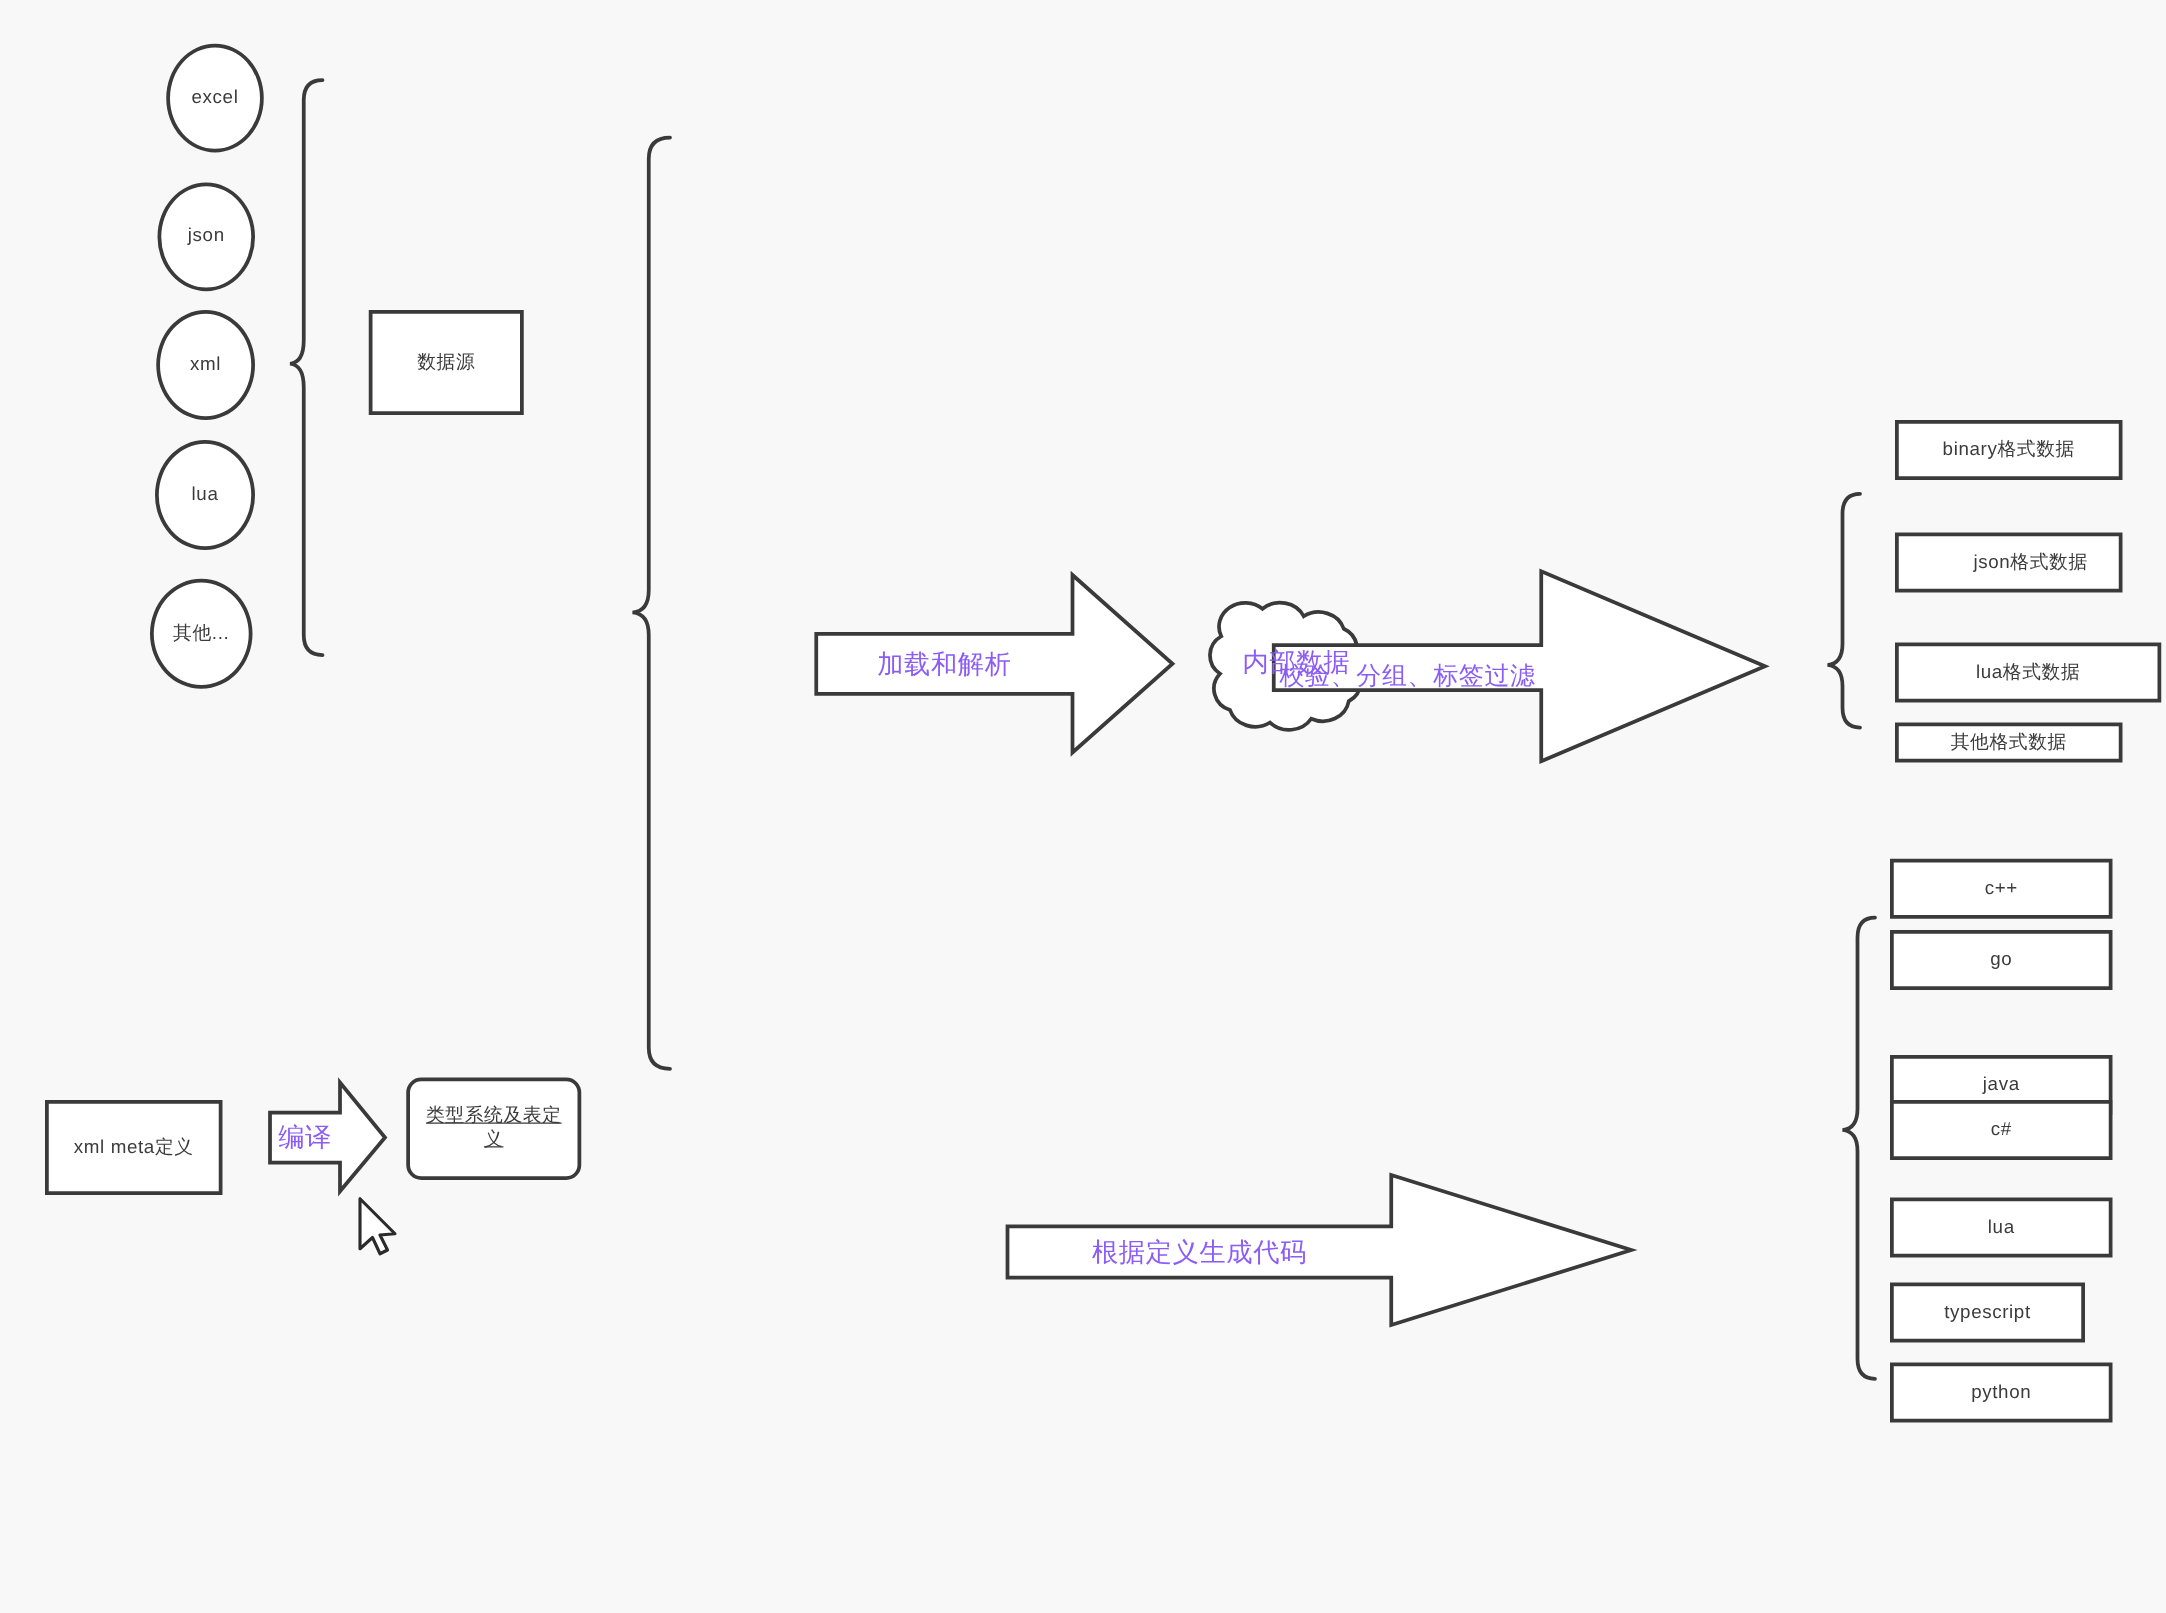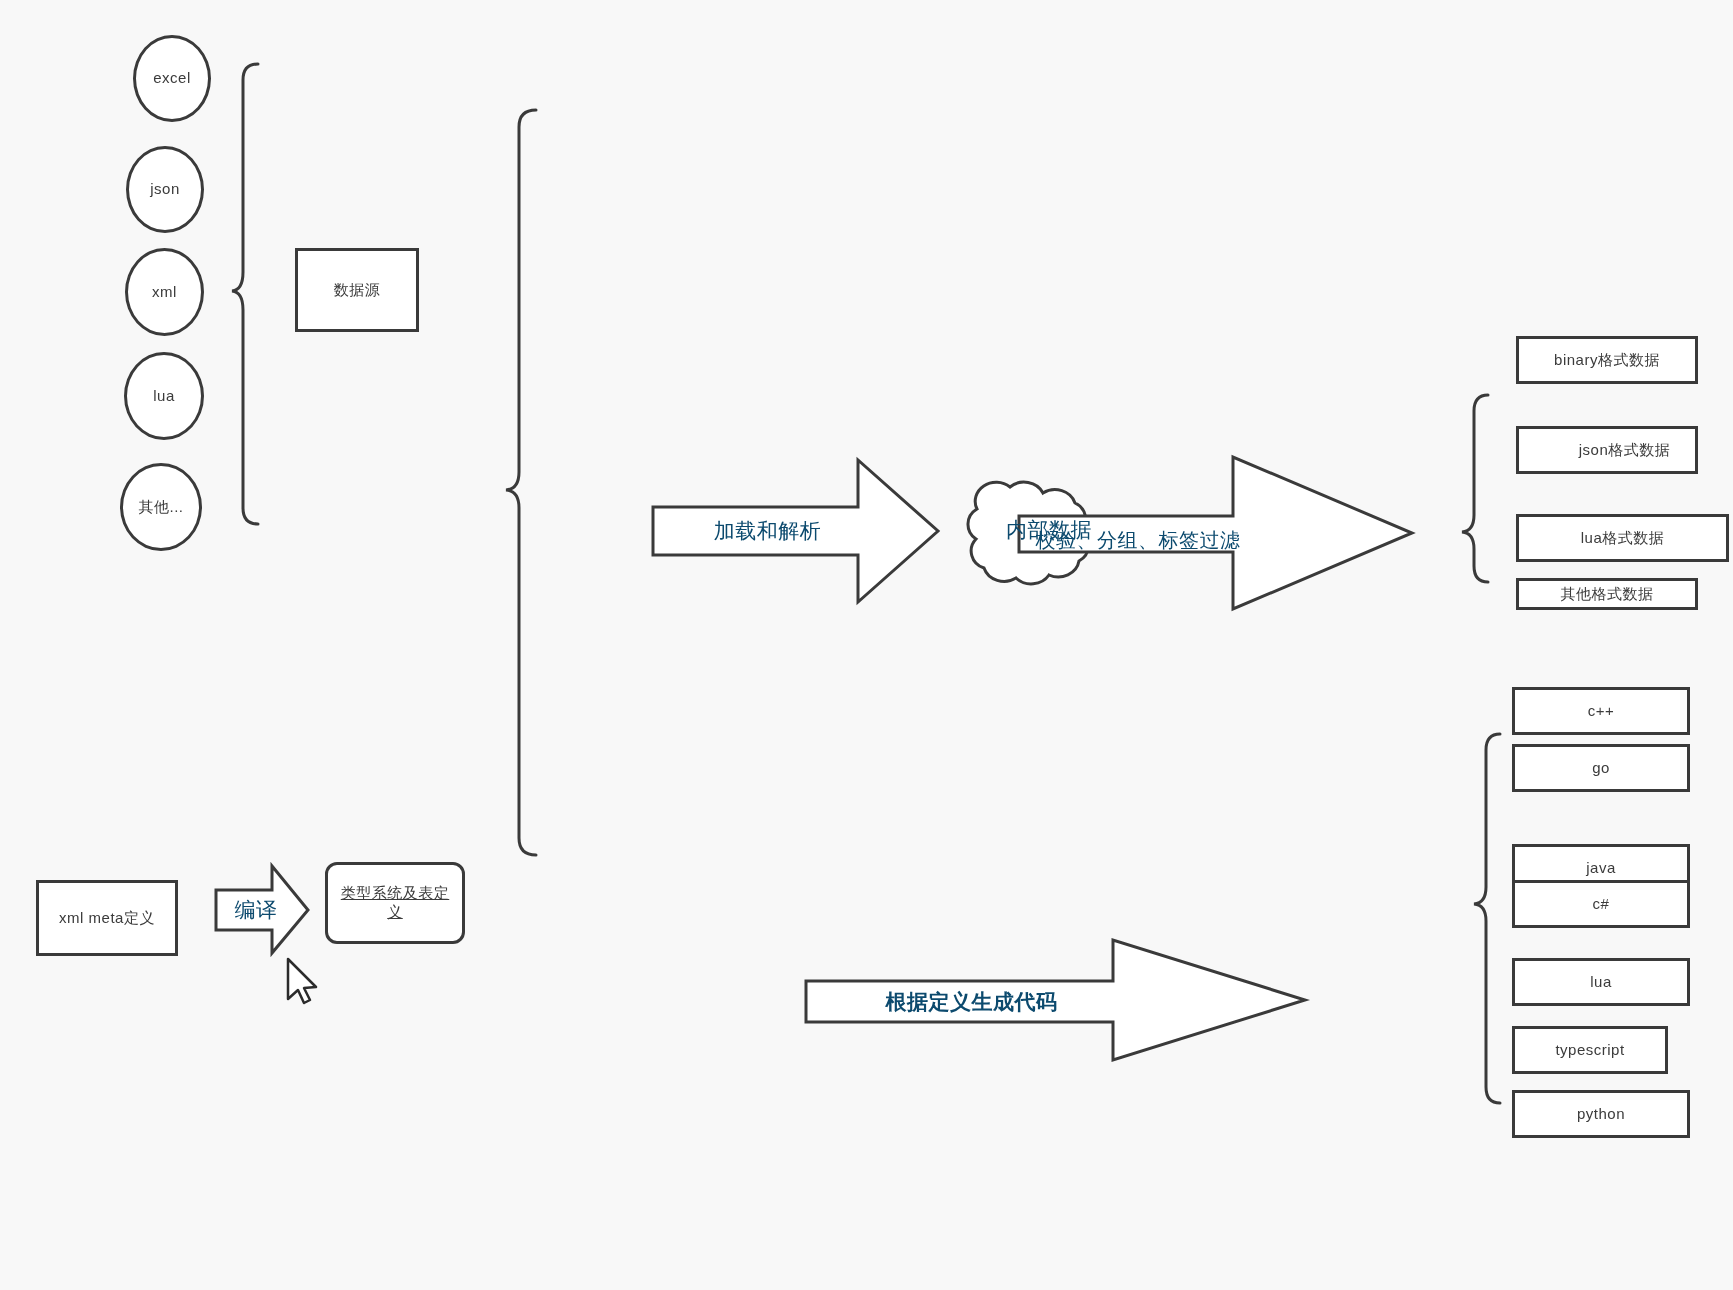--- a/index.html
+++ b/index.html
@@ -20,21 +20,21 @@
     display:flex;align-items:center;justify-content:center;
     text-align:center;
     font-size:15px;
     line-height:1.25;
     color:#3b3b3b;
     letter-spacing:.5px;
   }
   .ellipse{border-radius:50%;}
   .rounded{border-radius:12px;}
   .lbl{position:absolute;display:flex;align-items:center;justify-content:center;
-       font-size:21px;color:#0c4a6e;text-align:center;letter-spacing:.5px;pointer-events:none;padding-left:12px;}
+       font-size:21px;color:#8b5cf6;text-align:center;letter-spacing:.5px;pointer-events:none;}
   svg{position:absolute;left:0;top:0;overflow:visible;}
 </style>
 </head>
 <body>
 
 <div id="canvas">
 
   <svg width="1733" height="1290">
 
     <path d="M 258,64 Q 243,64 243,80 L 243,272 Q 243,290 232,291 Q 243,292 243,310 L 243,508 Q 243,524 258,524" fill="none" stroke="#3a3a3a" stroke-width="3" stroke-linecap="round"></path>
@@ -88,21 +88,21 @@
   <div class="node" style="left:295px;top:248px;width:124px;height:84px;">
     <span>数据源</span>
   </div>
 
   <div class="lbl" style="left:653px;top:507px;width:205px;height:48px;">加载和解析</div>
 
   <div class="lbl" style="left:983px;top:508px;width:108px;height:44px;">内部数据</div>
 
   <div class="lbl" style="left:1019px;top:516px;width:214px;height:48px;font-size:20px;">校验、分组、标签过滤</div>
 
-  <div class="lbl" style="left:806px;top:981px;width:307px;height:41px;font-weight:bold;">根据定义生成代码</div>
+  <div class="lbl" style="left:806px;top:981px;width:307px;height:41px;">根据定义生成代码</div>
 
   <div class="lbl" style="left:216px;top:890px;width:56px;height:40px;">编译</div>
 
   <div class="node" style="left:1516px;top:336px;width:182px;height:48px;">
     <span>binary格式数据</span>
   </div>
   <div class="node" style="left:1516px;top:426px;width:182px;height:48px;padding-left:35px;">
     <span>json格式数据</span>
   </div>
   <div class="node" style="left:1516px;top:514px;width:213px;height:48px;">

